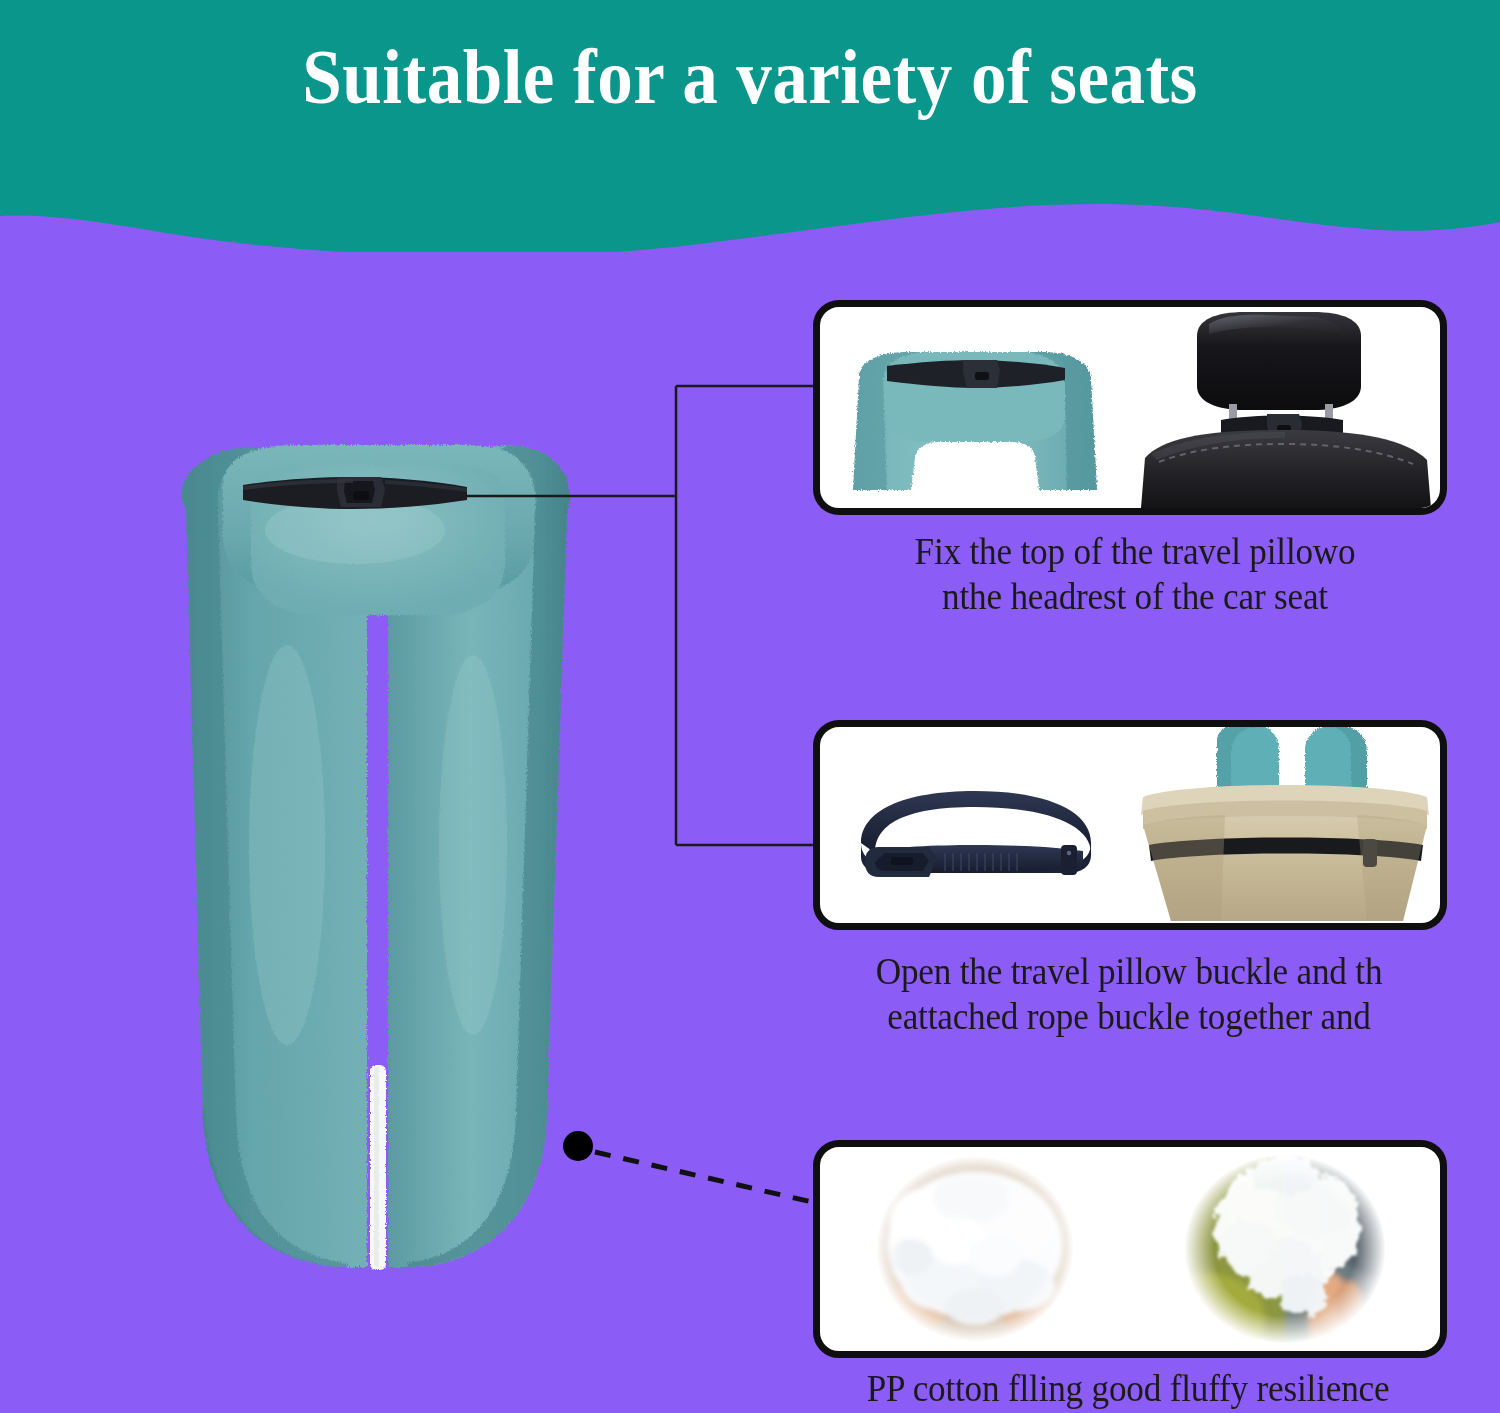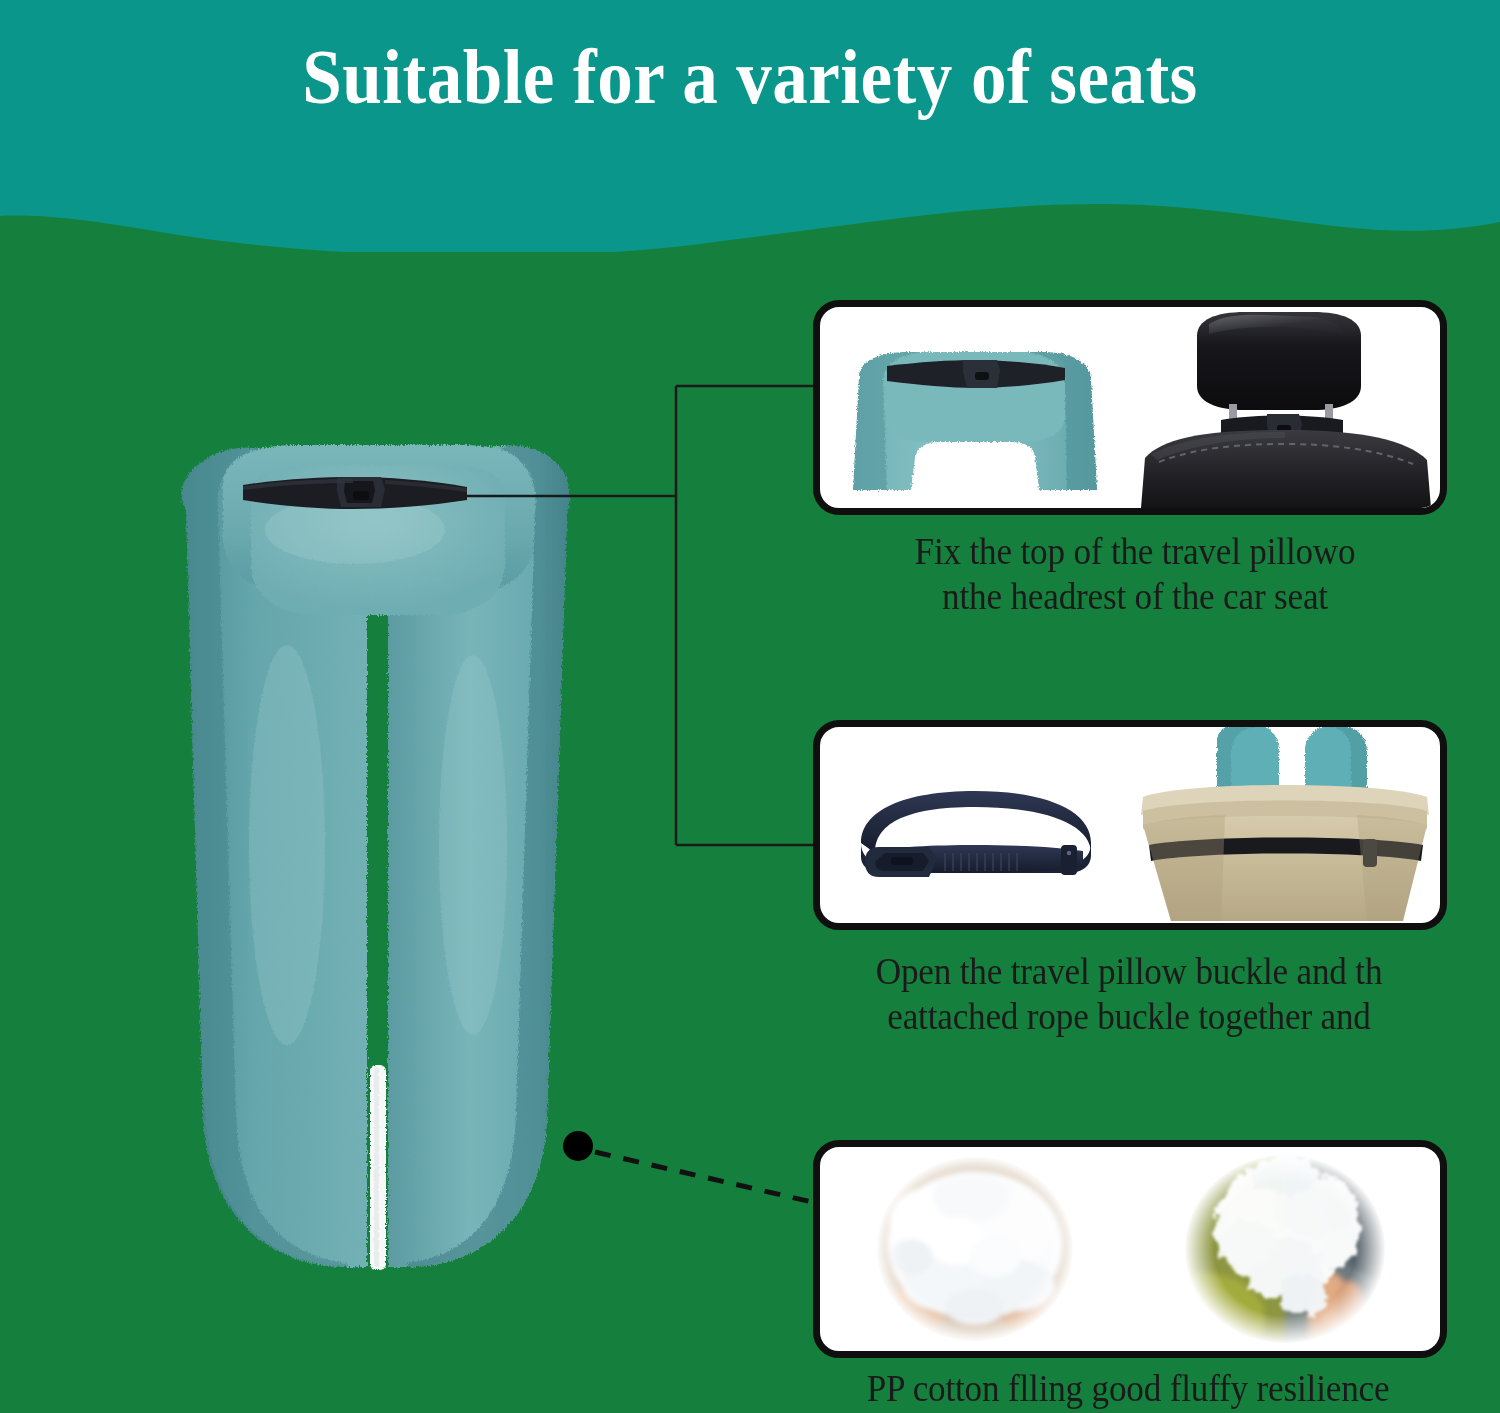--- a/index.html
+++ b/index.html
@@ -9,21 +9,21 @@
     height: 1413px;
     background: #ffffff;
     font-family: "Liberation Serif", "DejaVu Serif", serif;
     overflow: hidden;
   }
 
   #page {
     position: relative;
     width: 1500px;
     height: 1413px;
-    background: #15803d;
+    background: #8b5cf6;
     overflow: hidden;
   }
 
   
   .header-banner {
     position: absolute;
     left: 0; top: 0;
     width: 1500px;
     height: 252px;
     overflow: hidden;

